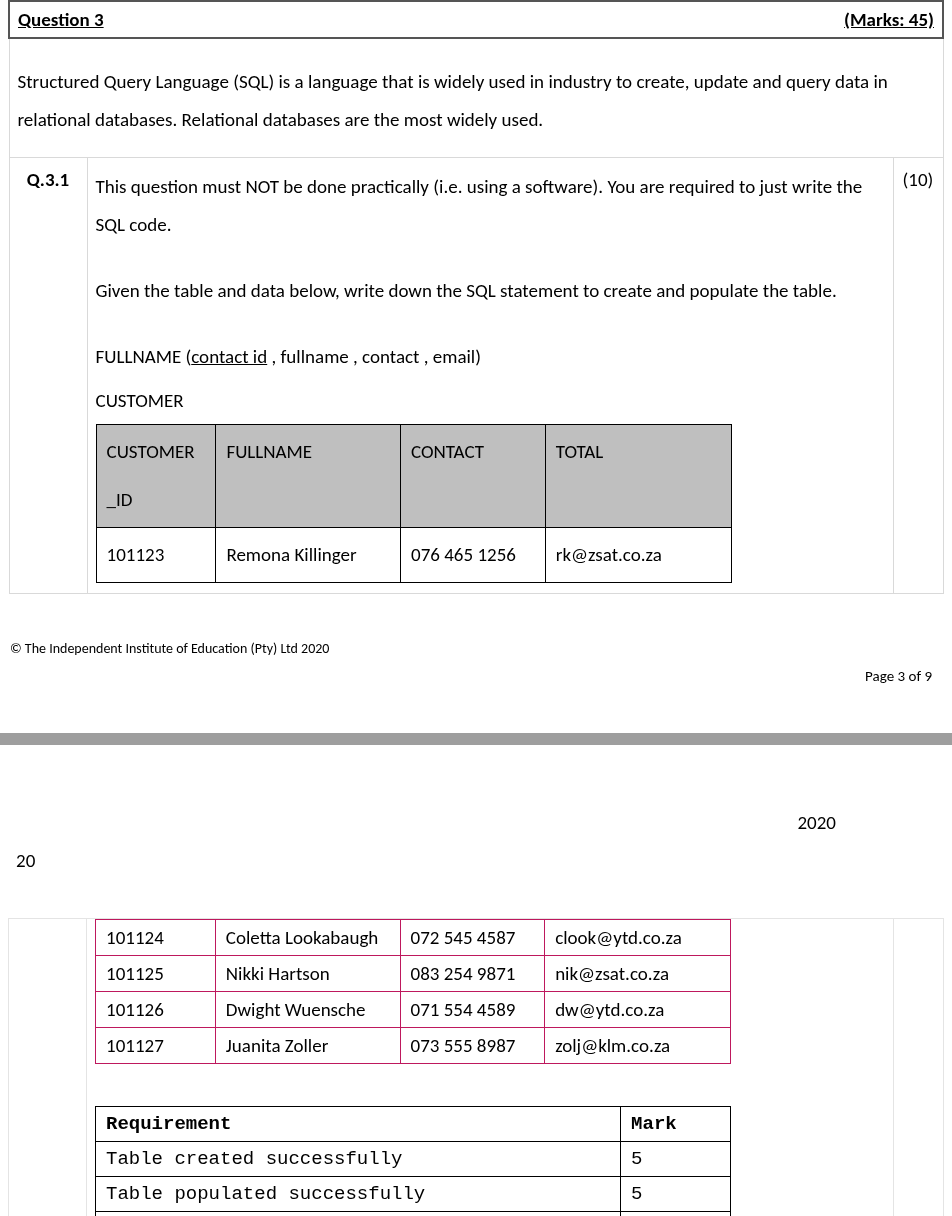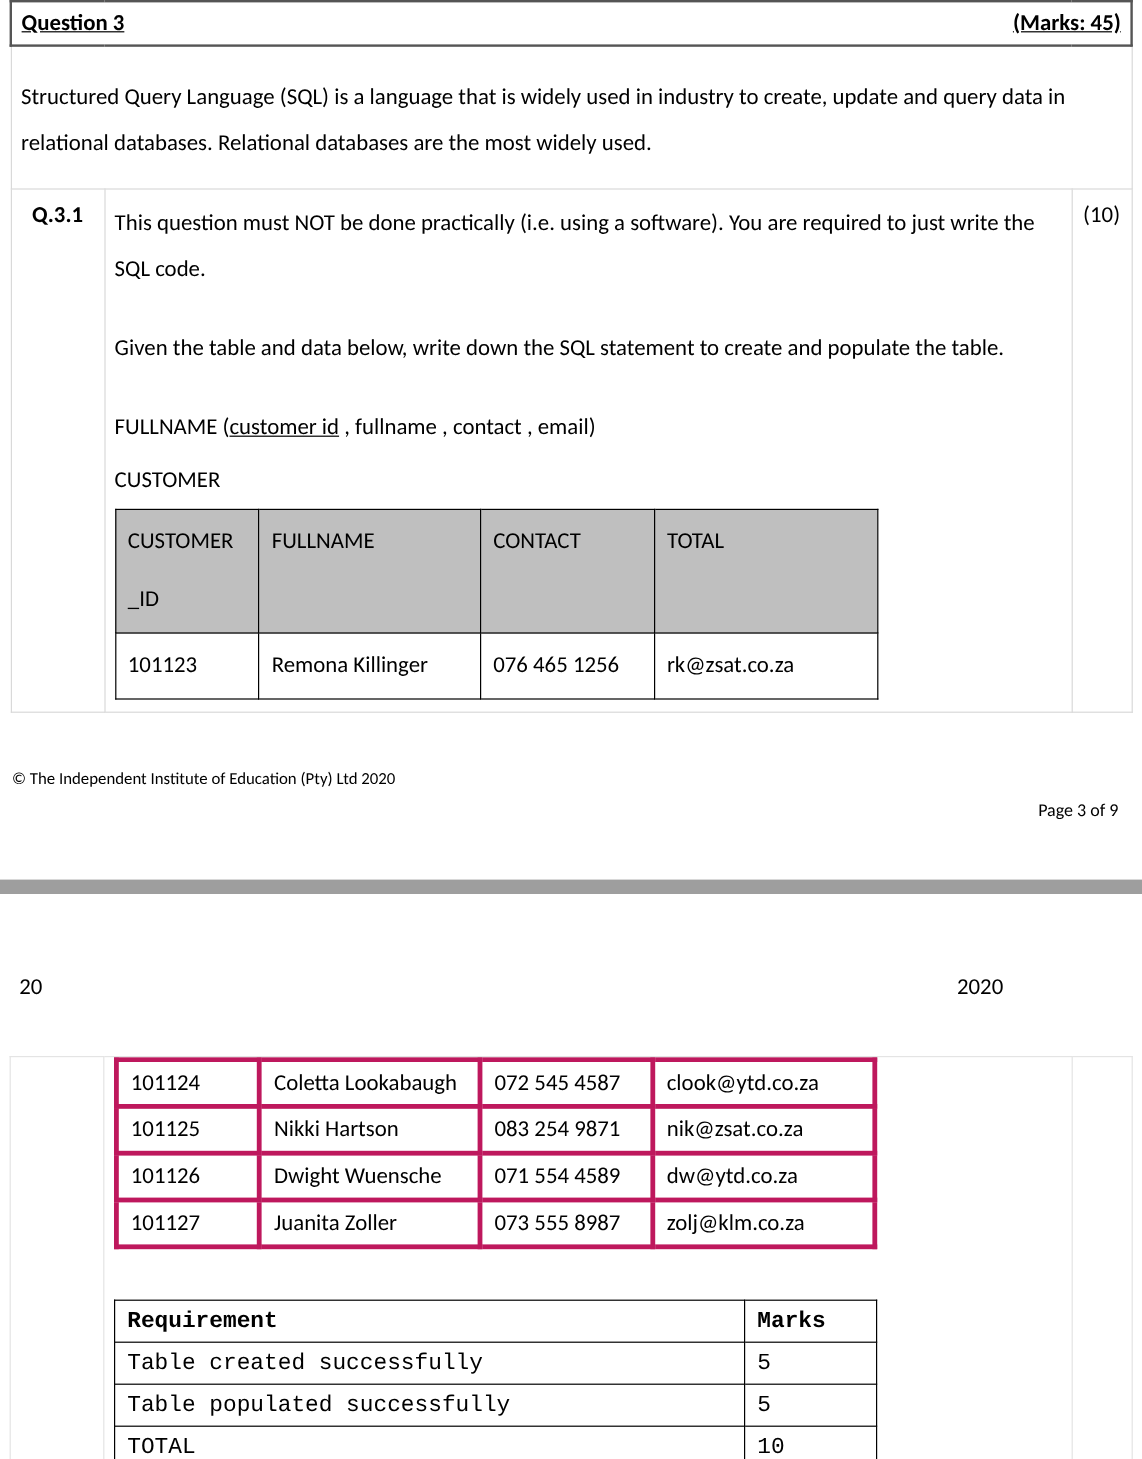--- a/index.html
+++ b/index.html
@@ -104,41 +104,41 @@
 
   .page2 {
     padding: 0 8px;
   }
   .hdr2 {
     display: flex;
     justify-content: space-between;
     font-size: 19px;
     margin: 66px 0 46px 0;
   }
-  .hdr2-left { margin-left: 8px; }
+  .hdr2-left { margin-left: 8px; margin-top: 38px; }
   .hdr2-right { margin-right: 108px; }
 
   .outer-table2 {
     width: 100%;
     border-collapse: collapse;
   }
   .outer-table2 > tbody > tr > td {
     border: 1px solid #e4e4e4;
     vertical-align: top;
     padding: 0 8px 24px 8px;
   }
   .col-left2 { width: 78px; }
   .col-right2 { width: 50px; }
 
   .cust-table2 {
     border-collapse: collapse;
     width: 636px;
   }
   .cust-table2 td {
-    border: 4px solid #be185d;
+    border: 1px solid #be185d;
     padding: 6px 10px;
     text-align: left;
     vertical-align: top;
   }
   .c2-id { width: 120px; }
   .c2-name { width: 185px; }
   .c2-contact { width: 145px; }
   .c2-email { width: 186px; }
 
   .req-table {
@@ -174,21 +174,21 @@
     <tr class="intro-row">
       <td colspan="3">Structured Query Language (SQL) is a language that is widely used in industry to create, update and query data in relational databases. Relational databases are the most widely used.</td>
     </tr>
     <tr>
       <td class="qnum">Q.3.1</td>
       <td class="qbody">
         <div>This question must NOT be done practically (i.e. using a software). You are required to just write the SQL code.</div>
         <div style="height:28px;"></div>
         <div>Given the table and data below, write down the SQL statement to create and populate the table.</div>
         <div class="schema">
-          <span>FULLNAME (</span><span class="ul">customer  id</span><span> ,  fullname , contact , email)</span>
+          <span>FULLNAME (</span><span class="ul">contact  id</span><span> ,  fullname , contact , email)</span>
         </div>
         <div class="tbl-label">CUSTOMER</div>
         <table class="cust-table">
           <thead>
             <tr>
               <th class="col-id">
                 <div>CUSTOMER</div>
                 <div style="height:10px;"></div>
                 <div>_ID</div>
               </th>
@@ -255,21 +255,21 @@
                   <td class="c2-contact">073 555 8987</td>
                   <td class="c2-email">zolj@klm.co.za</td>
                 </tr>
               </tbody>
           </table>
 
           <table class="req-table">
             <thead>
               <tr>
                 <th class="req-col-req">Requirement</th>
-                <th class="req-col-mark">Marks</th>
+                <th class="req-col-mark">Mark</th>
               </tr>
             </thead>
             <tbody id="req-tbody">
                 <tr>
                   <td class="req-col-req">Table created successfully</td>
                   <td class="req-col-mark">5</td>
                 </tr>
                 <tr>
                   <td class="req-col-req">Table populated successfully</td>
                   <td class="req-col-mark">5</td>

